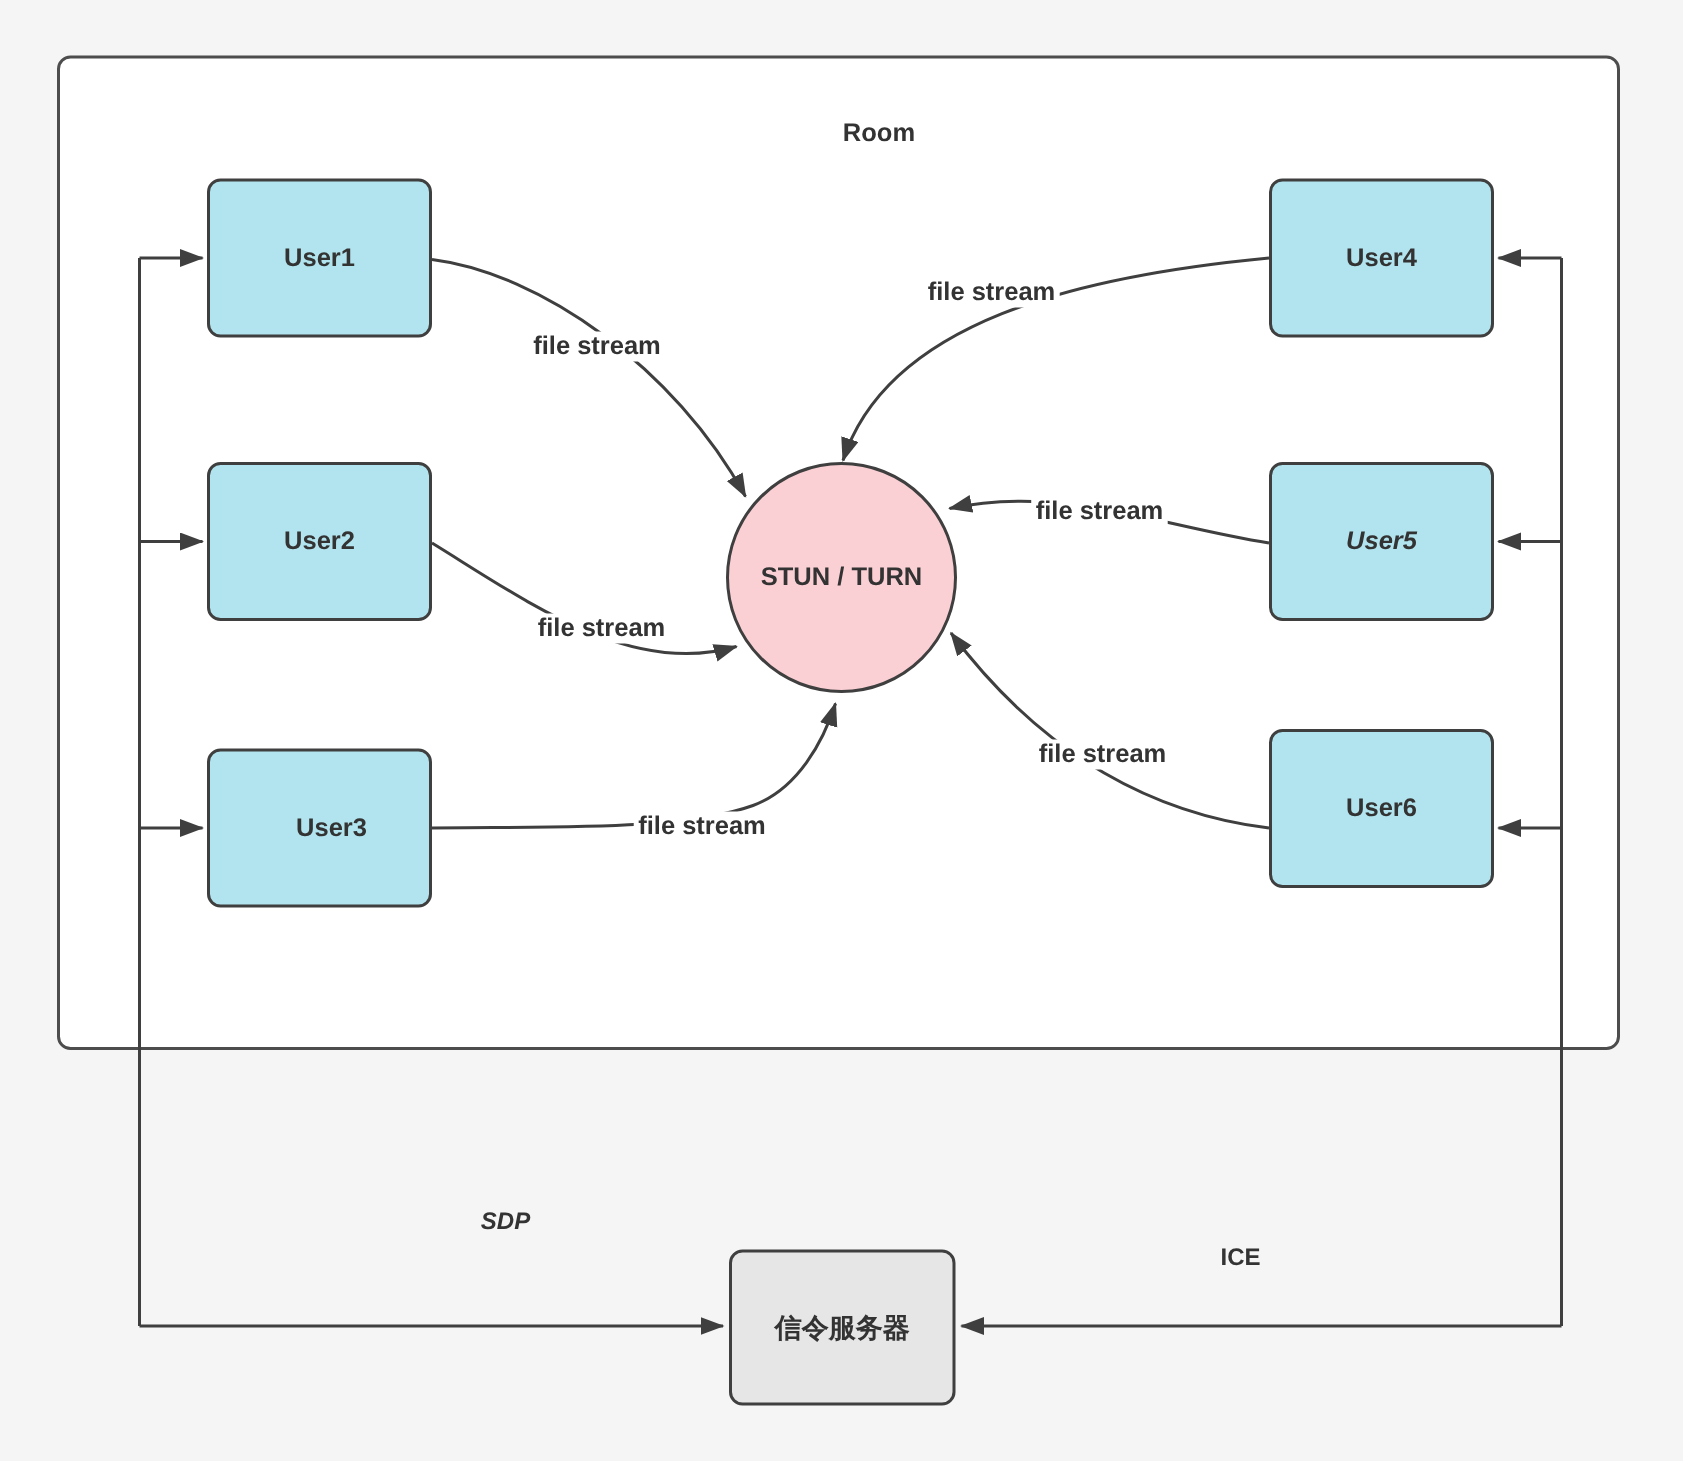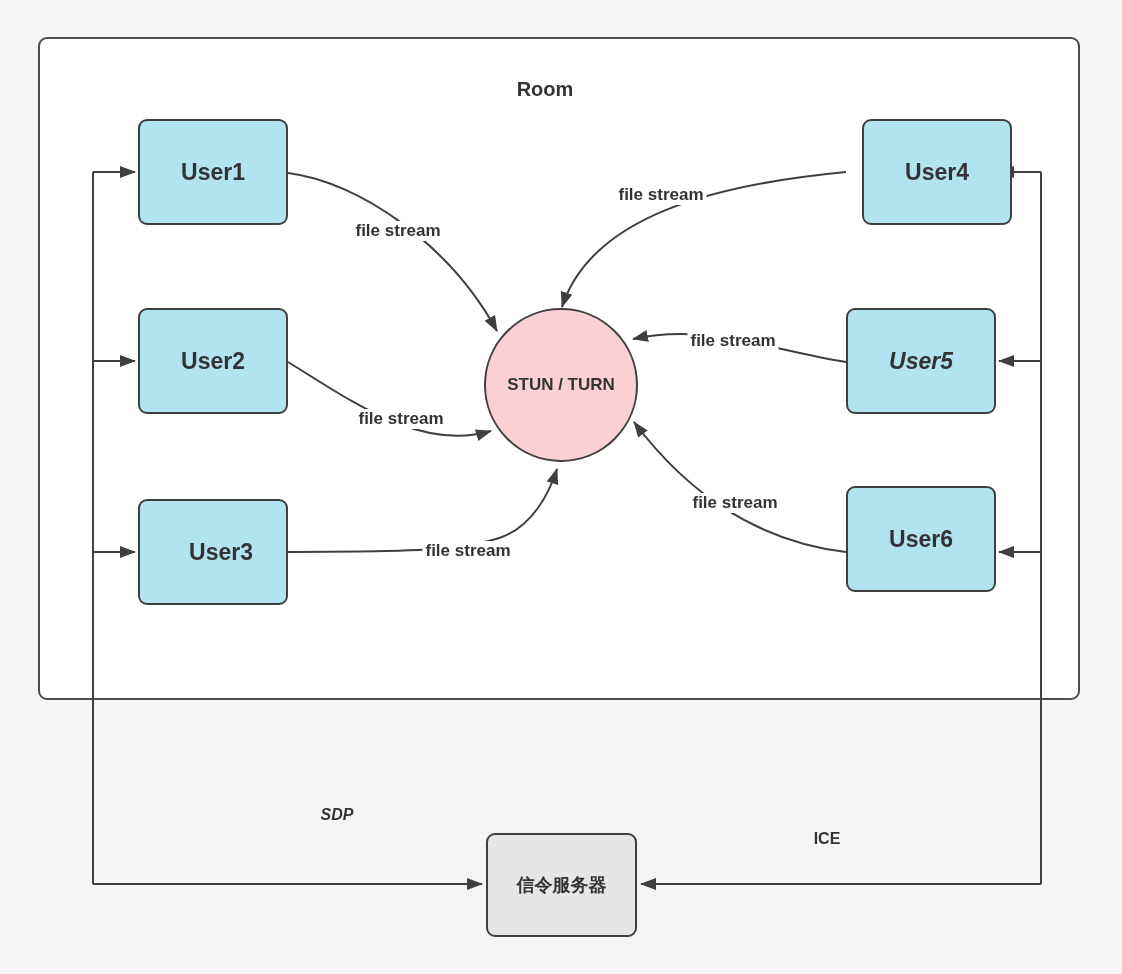--- a/index.html
+++ b/index.html
@@ -20,23 +20,23 @@
     left: 38px; top: 37px;
     width: 1042px; height: 663px;
     background: #ffffff;
     border: 2px solid #4d4d4d;
     border-radius: 9px;
     box-sizing: border-box;
     z-index: 1;
   }
   .room-label {
     position: absolute;
-    left: 545px; top: 89px;
+    left: 586px; top: 89px;
     transform: translate(-50%, -50%);
-    font-size: 20px;
+    font-size: 17px;
     font-weight: bold;
     color: #333333;
     z-index: 4;
     white-space: nowrap;
   }
   svg.edges {
     position: absolute;
     left: 0; top: 0;
     width: 1122px; height: 974px;
     z-index: 2;
@@ -50,21 +50,21 @@
     font-weight: bold;
     color: #333333;
     z-index: 3;
     white-space: nowrap;
   }
   .user-node {
     width: 150px; height: 106px;
     background: #b1e4ee;
     border: 2px solid #3f3f3f;
     border-radius: 9px;
-    font-size: 23px;
+    font-size: 17px;
   }
   .relay-node {
     left: 484px; top: 308px;
     width: 154px; height: 154px;
     background: #fbd0d5;
     border: 2px solid #3f3f3f;
     border-radius: 50%;
     font-size: 17px;
   }
   .server-node {
@@ -131,21 +131,21 @@
 
   <div class="node user-node" style="left:138px; top:119px;">
     <span>User1</span>
   </div>
   <div class="node user-node" style="left:138px; top:308px;">
     <span>User2</span>
   </div>
   <div class="node user-node" style="left:138px; top:499px;padding-left:16px;">
     <span>User3</span>
   </div>
-  <div class="node user-node" style="left:846px; top:119px;margin-left:16px;">
+  <div class="node user-node" style="left:846px; top:119px;">
     <span>User4</span>
   </div>
   <div class="node user-node" style="left:846px; top:308px;font-style:italic;">
     <span>User5</span>
   </div>
   <div class="node user-node" style="left:846px; top:486px;">
     <span>User6</span>
   </div>
 
   <div class="node relay-node">

